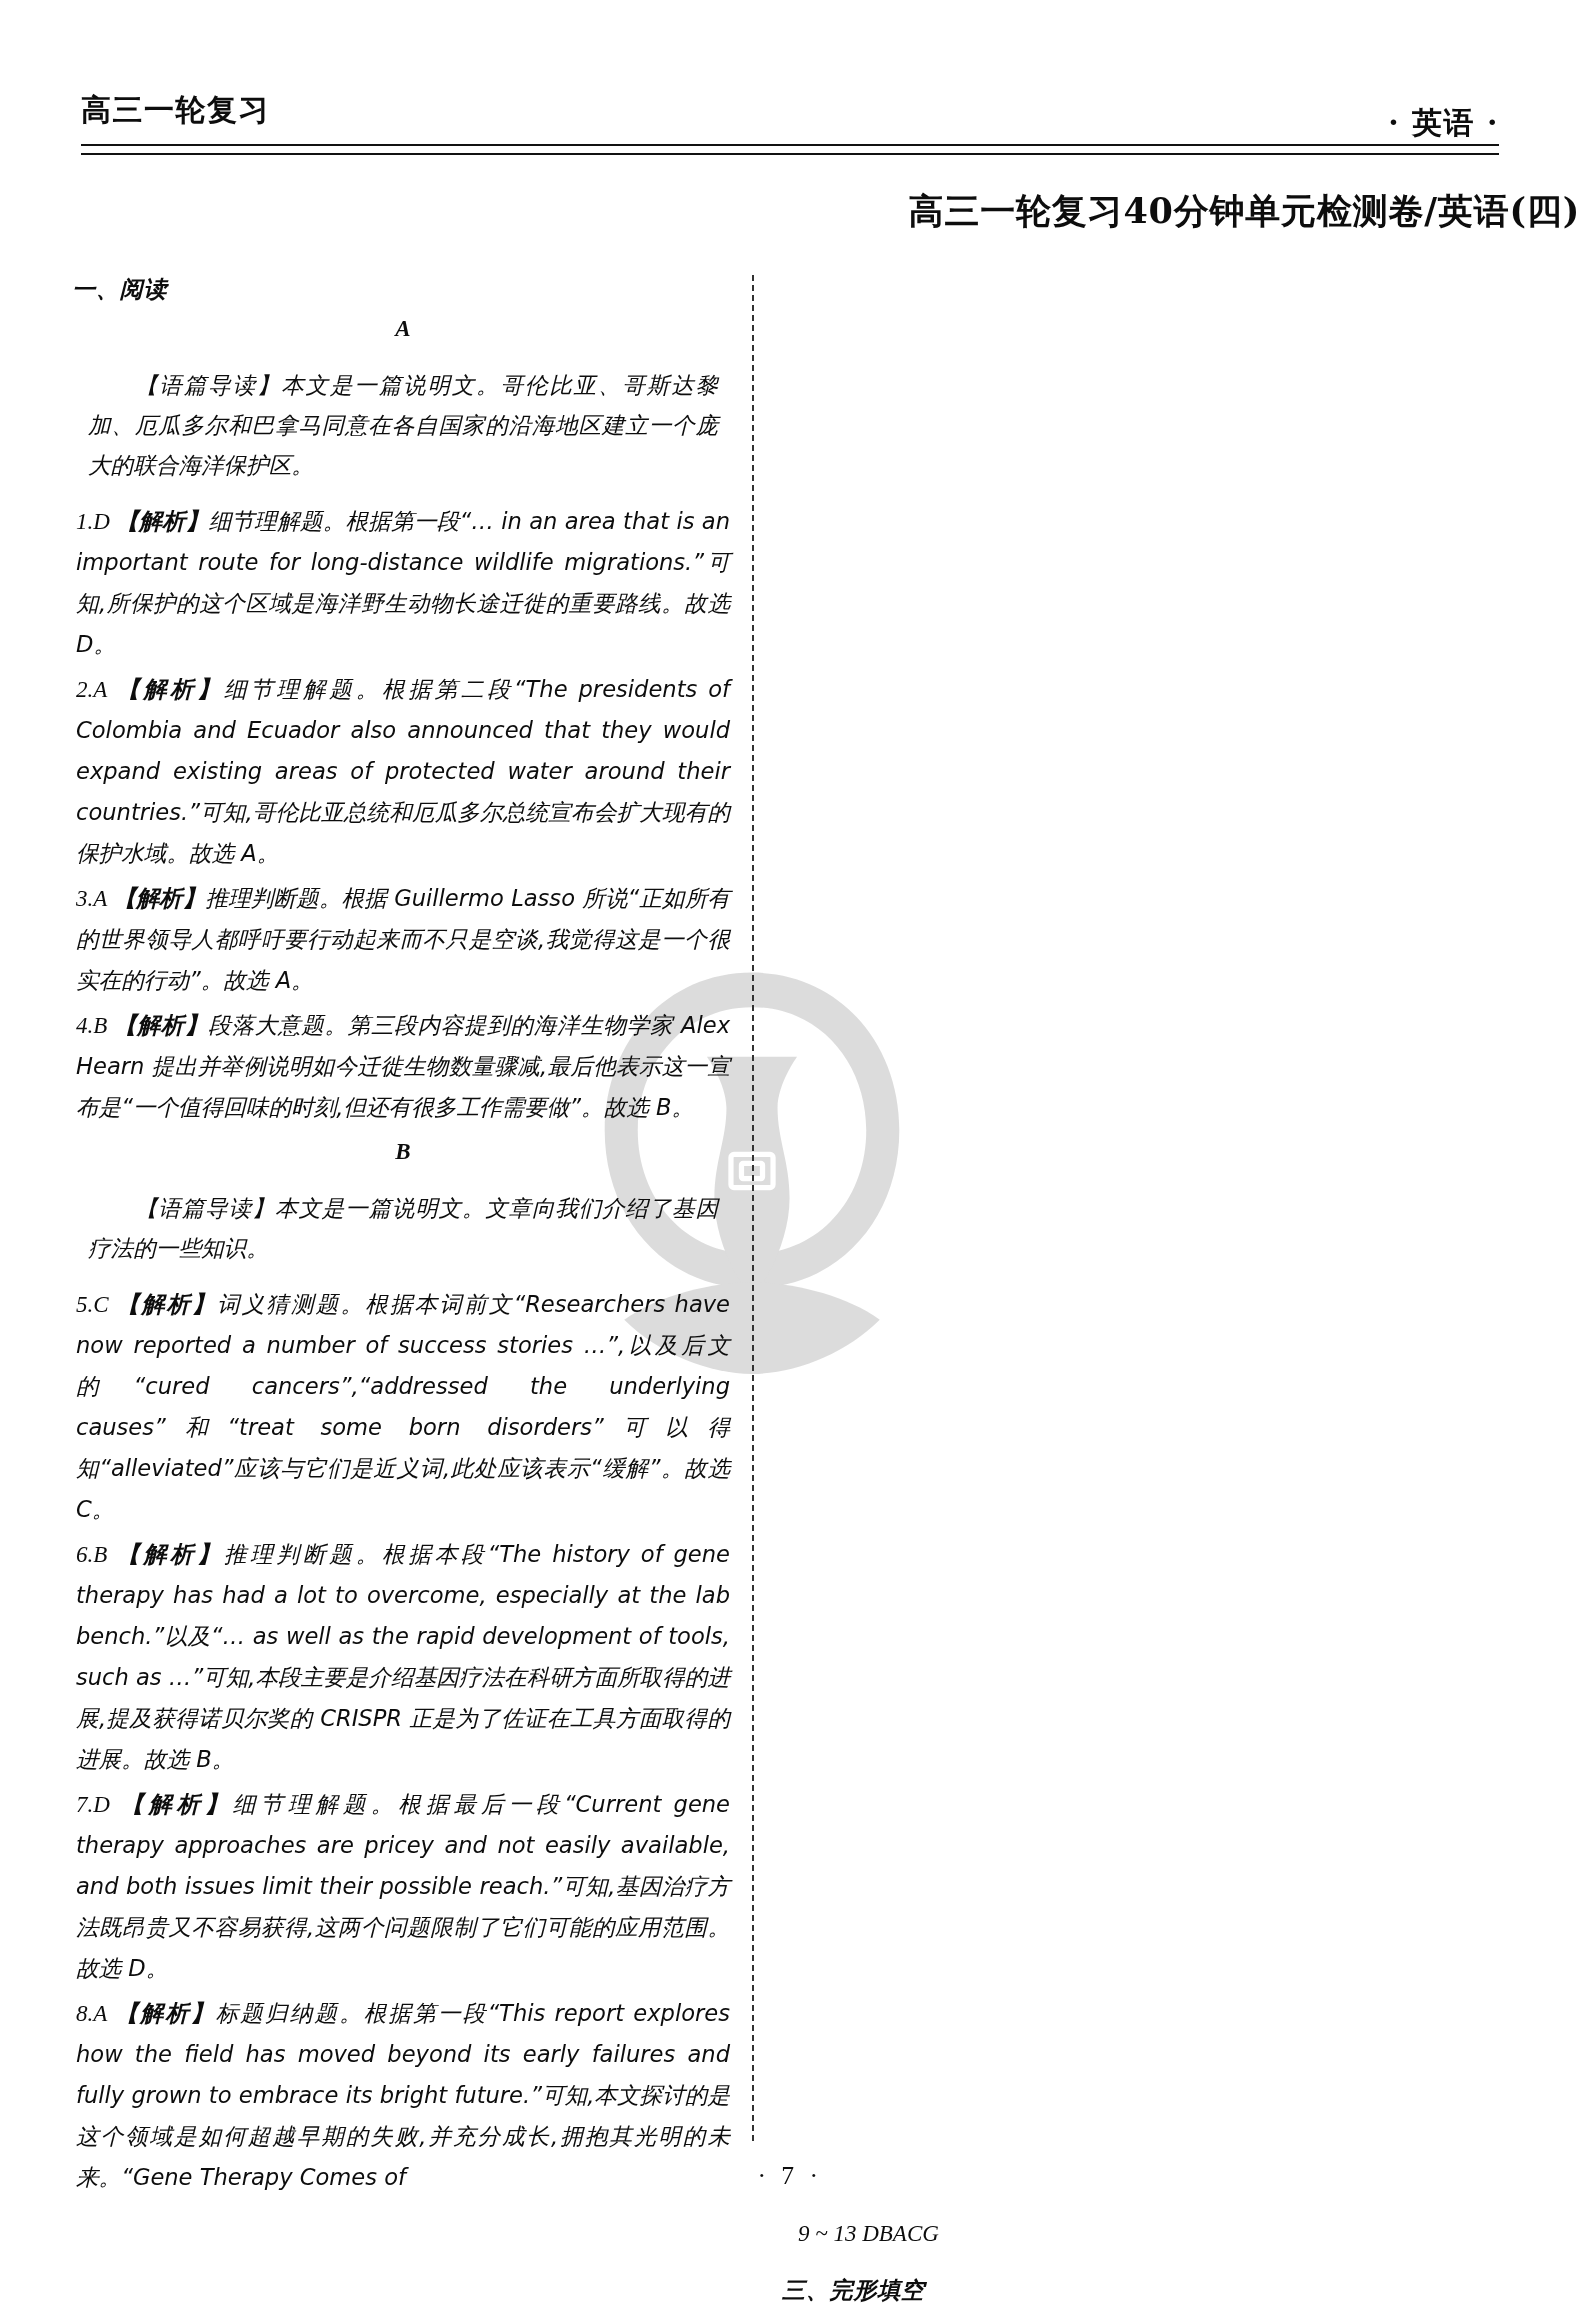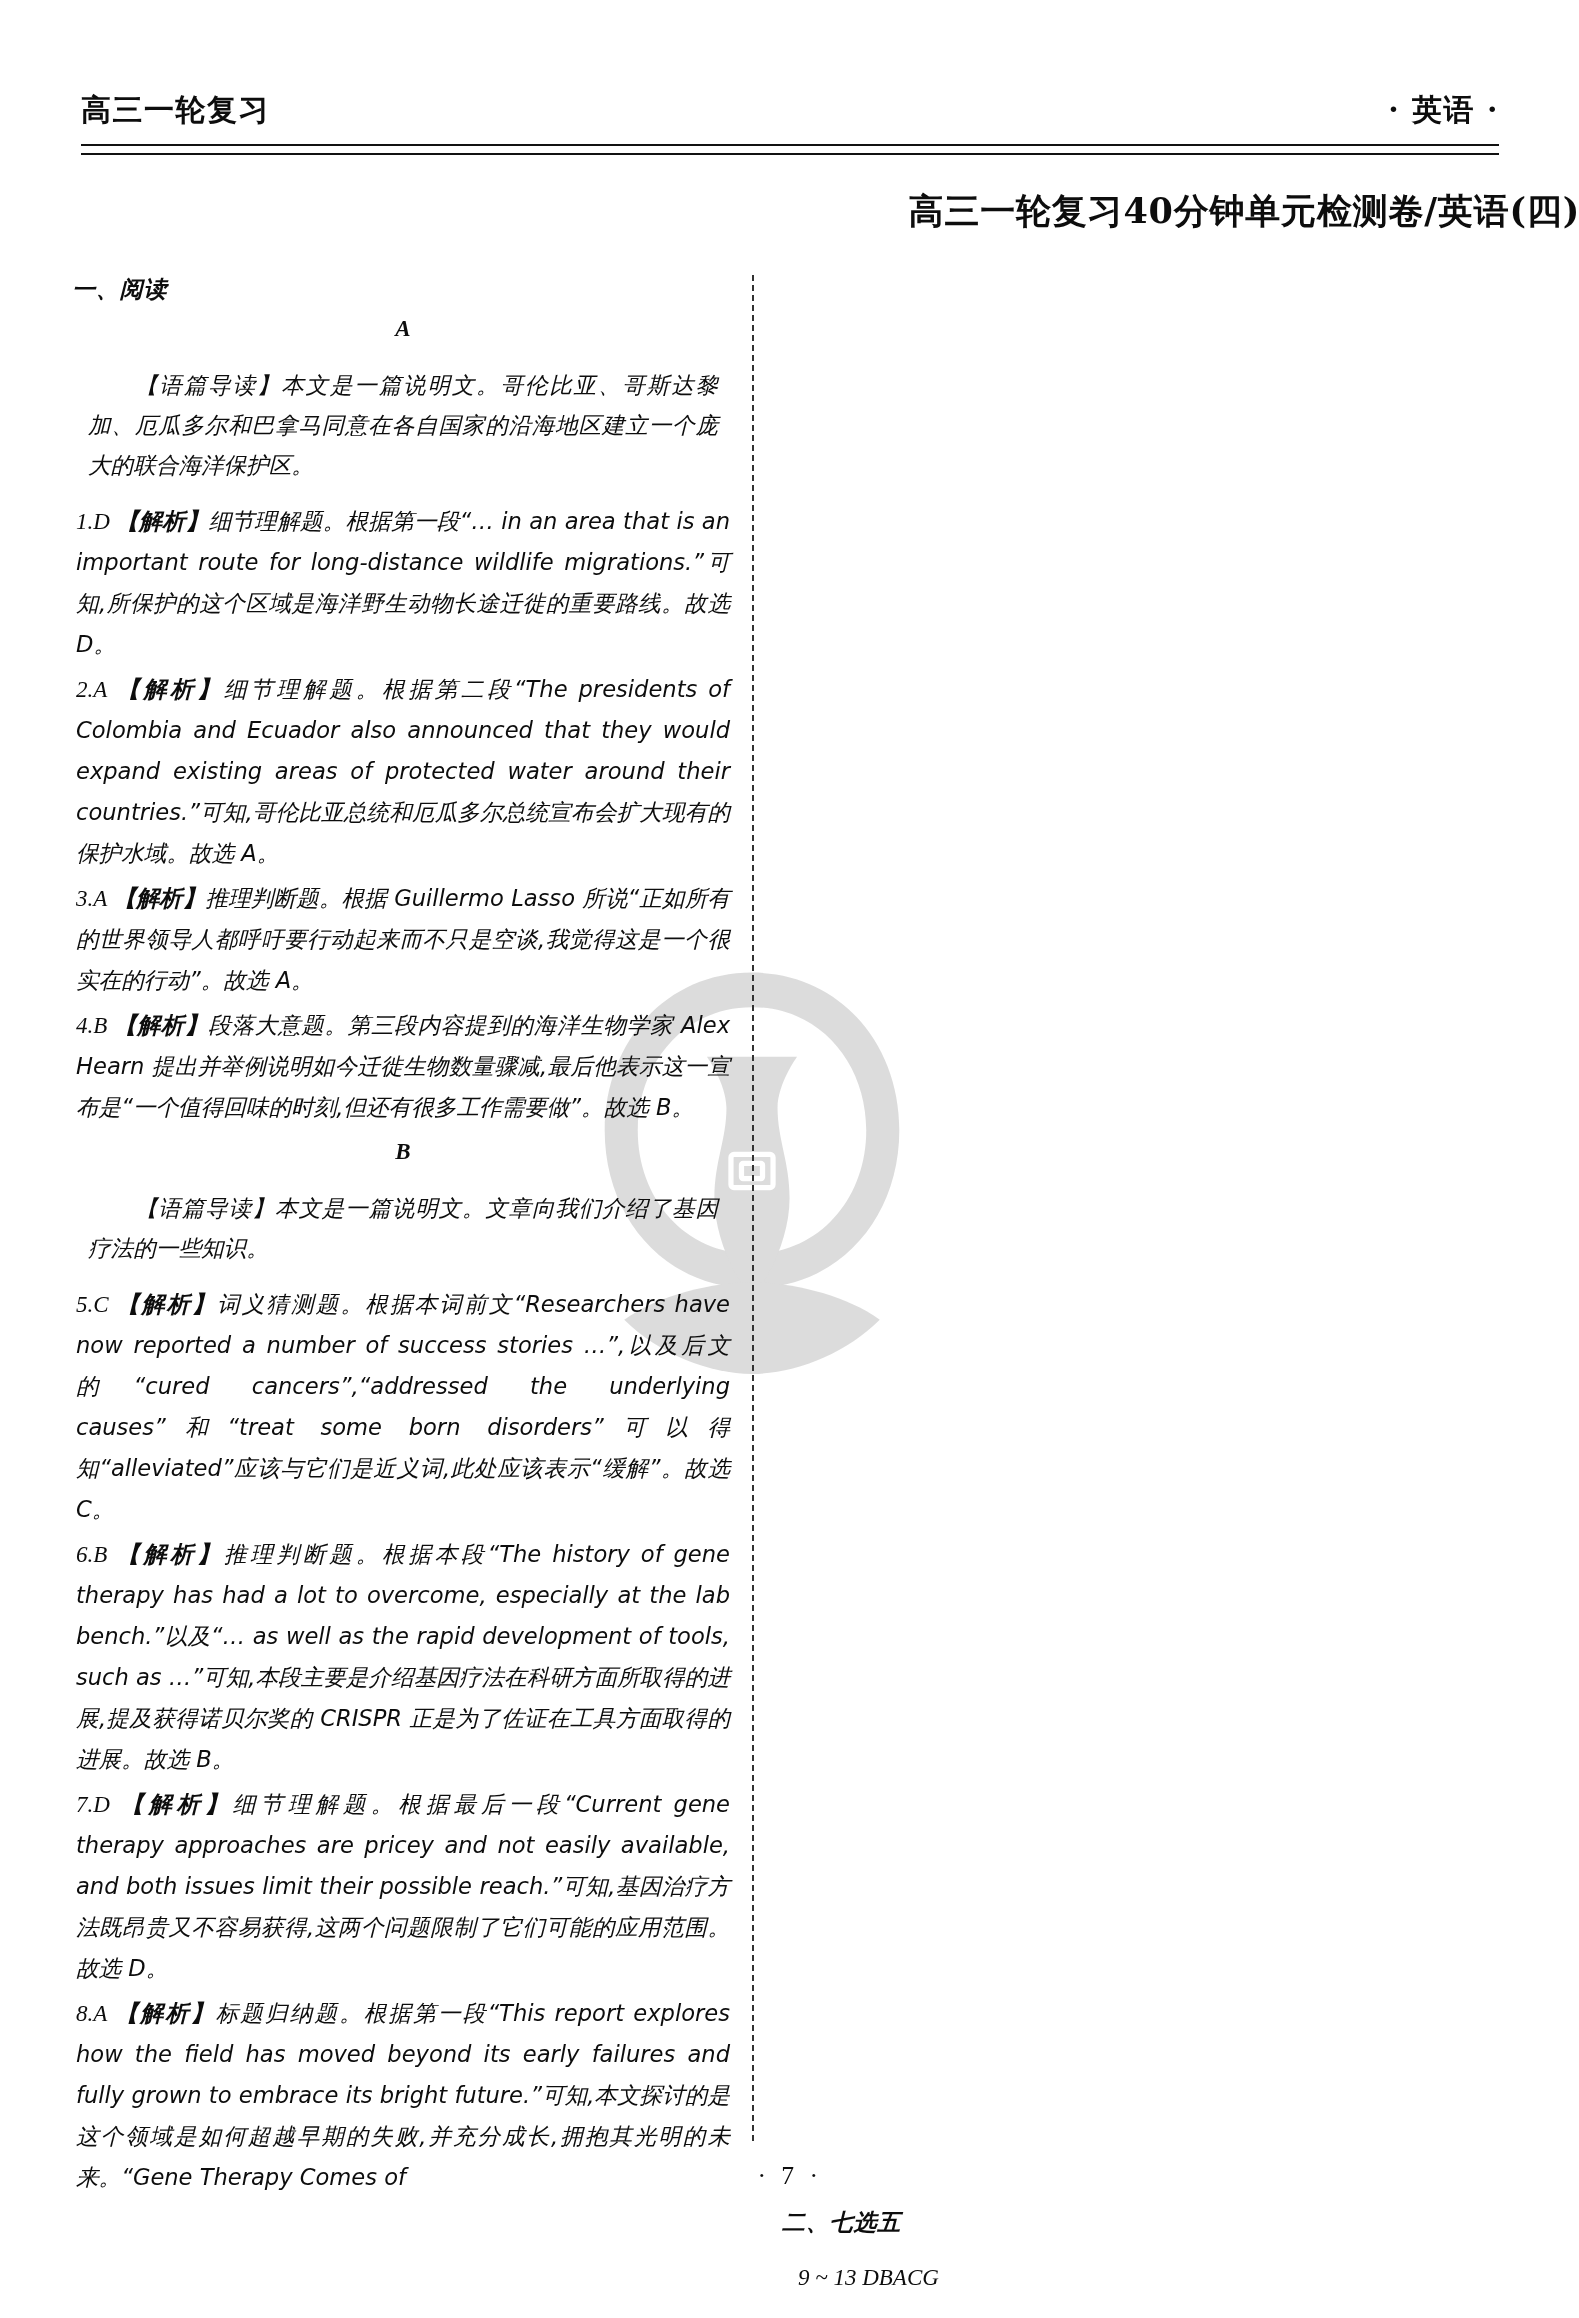--- a/index.html
+++ b/index.html
@@ -42,21 +42,21 @@
     top: 0;
     font-family: "DejaVu Serif", "Liberation Serif", serif;
     font-size: 30px;
     font-weight: 600;
     letter-spacing: 1.5px;
     white-space: nowrap;
   }
   .runhead-right {
     position: absolute;
     right: 0;
-    top: 0;
+    top: 13px;
     font-family: "DejaVu Serif", "Liberation Serif", serif;
     font-size: 30px;
     font-weight: 600;
     letter-spacing: 1.5px;
     white-space: nowrap;
   }
   .runhead-rule {
     position: absolute;
     left: 0;
     right: 0;
@@ -239,21 +239,20 @@
 
       <p class="item"><span class="num">7.</span><span class="num">D</span>&nbsp;<span class="jx">【解析】</span><span class="zh">细节理解题。根据最后一段“Current gene therapy approaches are pricey and not easily available, and both issues limit their possible reach.”可知,基因治疗方法既昂贵又不容易获得,这两个问题限制了它们可能的应用范围。故选 D。</span></p>
 
       <p class="item"><span class="num">8.</span><span class="num">A</span>&nbsp;<span class="jx">【解析】</span><span class="zh">标题归纳题。根据第一段“This report explores how the field has moved beyond its early failures and fully grown to embrace its bright future.”可知,本文探讨的是这个领域是如何超越早期的失败,并充分成长,拥抱其光明的未来。“Gene Therapy Comes of</span></p>
 
     </div>
 
     <div class="col col-right">
 
 
-      <p class="sec-head">二、七选五</p>
 
       <p class="line-list">9 ~ 13 DBACG</p>
 
       <p class="sec-head">三、完形填空</p>
 
       <p class="para zh">【语篇导读】本文是一篇记叙文。文章主要讲的是作者在 60 岁高龄通过训练成为了消防员的励志故事。</p>
 
       <p class="item"><span class="num">14.</span><span class="num">B</span>&nbsp;<span class="jx">【解析】</span><span class="zh">根据下文“follow my dream”可知,它重燃了作者成为一名消防员的梦想。故选 B。</span></p>
 
     </div>

